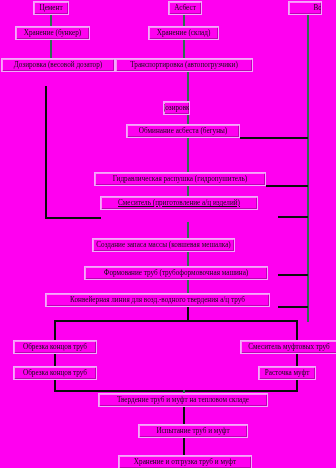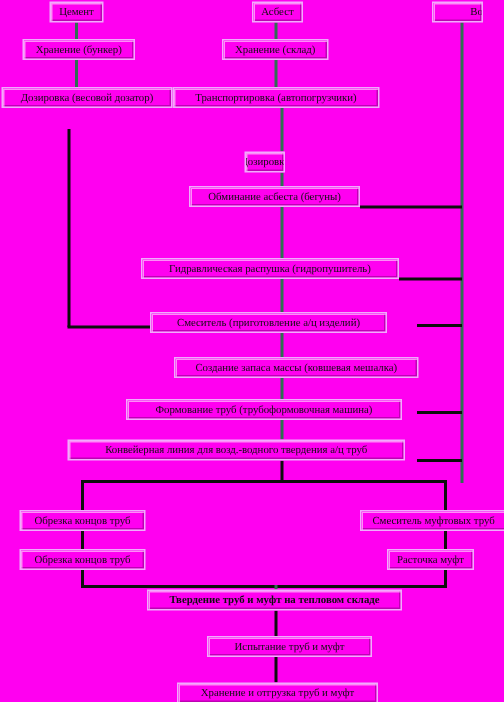--- a/index.html
+++ b/index.html
@@ -127,25 +127,25 @@
   </div>
 
   <div class="node" style="left:126px;top:124px;width:114px;">
     <span>Обминание асбеста (бегуны)</span>
   </div>
 
   <div class="node" style="left:94px;top:172px;width:172px;">
     <span>Гидравлическая распушка (гидропушитель)</span>
   </div>
 
-  <div class="node" style="left:100px;top:208px;width:158px;">
+  <div class="node" style="left:100px;top:196px;width:158px;text-decoration:underline;">
     <span>Смеситель (приготовление а/ц изделий)</span>
   </div>
 
-  <div class="node" style="left:92px;top:238px;width:163px;margin-left:24px;">
+  <div class="node" style="left:92px;top:238px;width:143px;">
     <span>Создание  запаса массы (ковшевая мешалка)</span>
   </div>
 
   <div class="node" style="left:84px;top:266px;width:184px;">
     <span>Формование  труб (трубоформовочная машина)</span>
   </div>
 
   <div class="node" style="left:45px;top:293px;width:225px;">
     <span>Конвейерная линия для возд.-водного твердения а/ц труб</span>
   </div>
@@ -159,21 +159,21 @@
   </div>
 
   <div class="node" style="left:13px;top:366px;width:84px;">
     <span>Обрезка концов труб</span>
   </div>
 
   <div class="node" style="left:258px;top:366px;width:58px;">
     <span>Расточка муфт</span>
   </div>
 
-  <div class="node" style="left:98px;top:393px;width:170px;font-weight:bold;">
+  <div class="node" style="left:98px;top:393px;width:170px;">
     <span>Твердение труб и муфт на тепловом складе</span>
   </div>
 
   <div class="node" style="left:138px;top:424px;width:110px;">
     <span>Испытание  труб и муфт</span>
   </div>
 
   <div class="node" style="left:118px;top:455px;width:134px;">
     <span>Хранение и отгрузка труб и муфт</span>
   </div>

